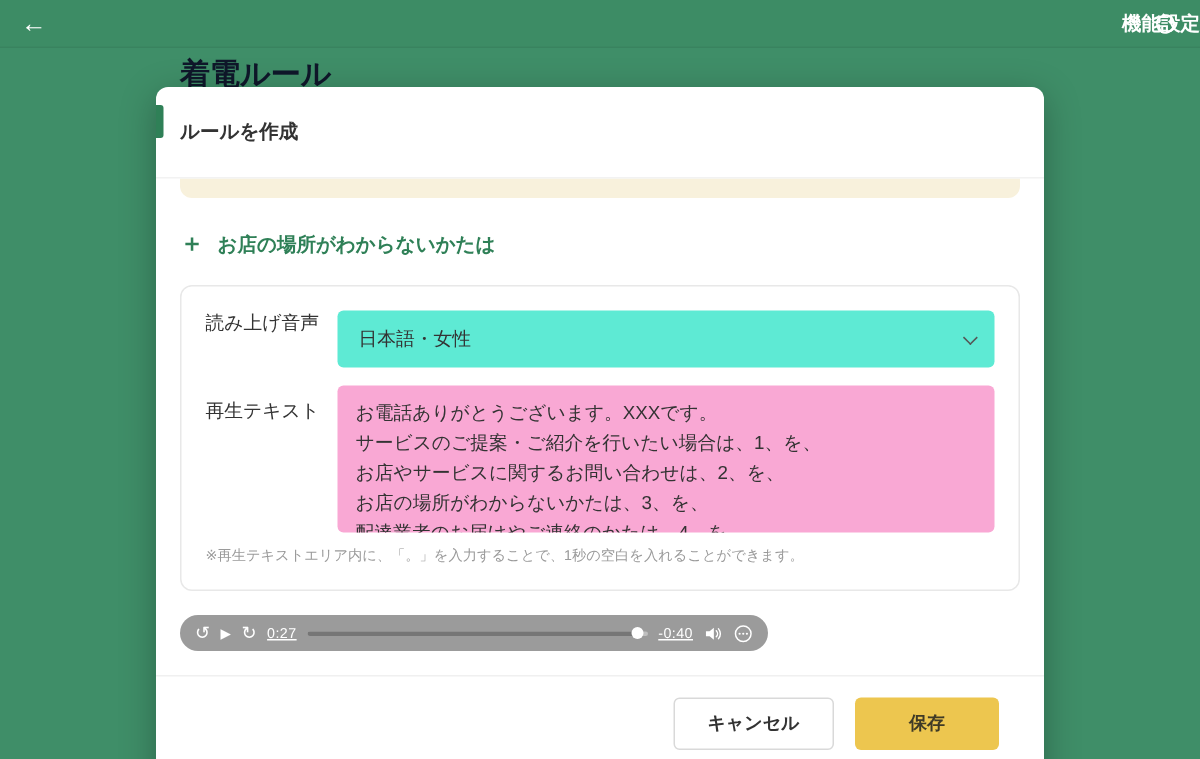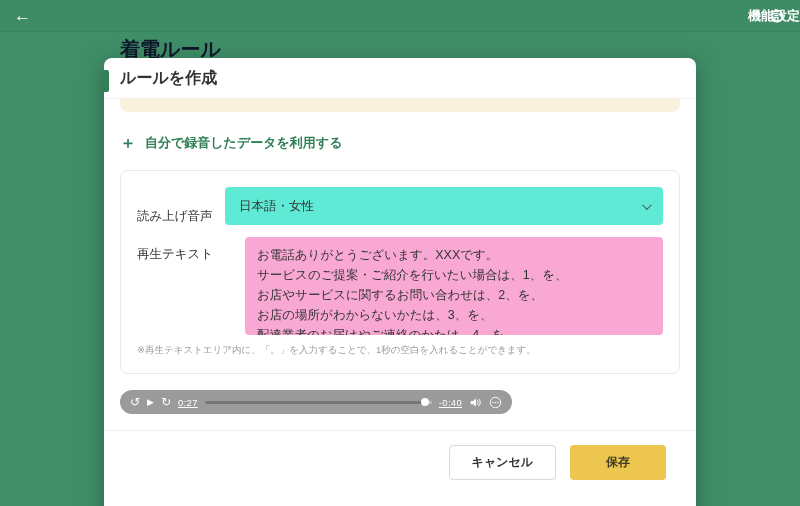--- a/index.html
+++ b/index.html
@@ -38,23 +38,23 @@
   }
 
   
   .modal {
     position:absolute; top:58px; left:104px; width:592px; height:470px;
     background:#fff; border-radius:8px 8px 0 0;
     box-shadow:0 6px 24px rgba(0,0,0,0.28);
     z-index:10;
   }
   .modal-header {
-    height:41px; display:flex; align-items:center;
+    height:61px; display:flex; align-items:center;
     padding:0 16px; position:relative;
-    font-size:16px; font-weight:bold; color:#333;
+    font-size:13px; font-weight:bold; color:#333;
     border-bottom:1px solid #f2f2f2;
   }
   .modal-header .accent {
     position:absolute; left:0; top:12px; width:5px; height:22px;
     background:#2F8057; border-radius:0 2px 2px 0;
   }
   .modal-content { padding:0 16px; }
 
   .cream-bar {
     height:13px; background:#F8F1DC;
@@ -72,31 +72,31 @@
   
   .form-box {
     margin-top:18px; border:1px solid #E8E8E8; border-radius:8px;
     padding:16px;
   }
   .form-row { display:flex; }
   .form-row + .form-row { margin-top:12px; }
   .form-row .flabel {
     width:88px; flex-shrink:0; font-size:12.5px; color:#333;
   }
-  .row-voice { align-items:flex-end; }
+  .row-voice { align-items:flex-start; }
   .voice-select {
     flex:1; height:38px; background:#5eead4; border-radius:4px;
     display:flex; align-items:center; justify-content:space-between;
     padding:0 14px; font-size:12.5px; color:#333; cursor:pointer;
   }
   .chevron {
     width:7px; height:7px; border-right:1.5px solid #555; border-bottom:1.5px solid #555;
     transform:rotate(45deg) translateY(-2px);
   }
-  .row-text { align-items:flex-start;gap:20px; }
+  .row-text { align-items:flex-start; }
   .row-text .flabel { padding-top:9px; }
   .playback-textarea {
     flex:1; height:98px; background:#f9a8d4; border:none; border-radius:4px;
     padding:8px 12px; font-size:12.5px; line-height:1.6; color:#333;
     resize:none; outline:none; font-family:inherit; overflow:hidden;
   }
   .note { margin-top:9px; font-size:9.5px; color:#9A9A9A; }
 
   
   .player {
@@ -165,21 +165,21 @@
     <span class="accent"></span>
     <span>ルールを作成</span>
   </div>
 
   <div class="modal-content">
     <div class="cream-bar"></div>
 
 
     <div class="add-link">
       <span class="plus">＋</span>
-      <span>自分で録音したデータを利用する</span>
+      <span>お店の場所がわからないかたは</span>
     </div>
 
     <div class="form-box">
       <div class="form-row row-voice">
         <span class="flabel">読み上げ音声</span>
         <div class="voice-select">
           <span>日本語・女性</span>
           <span class="chevron"></span>
         </div>
       </div>

